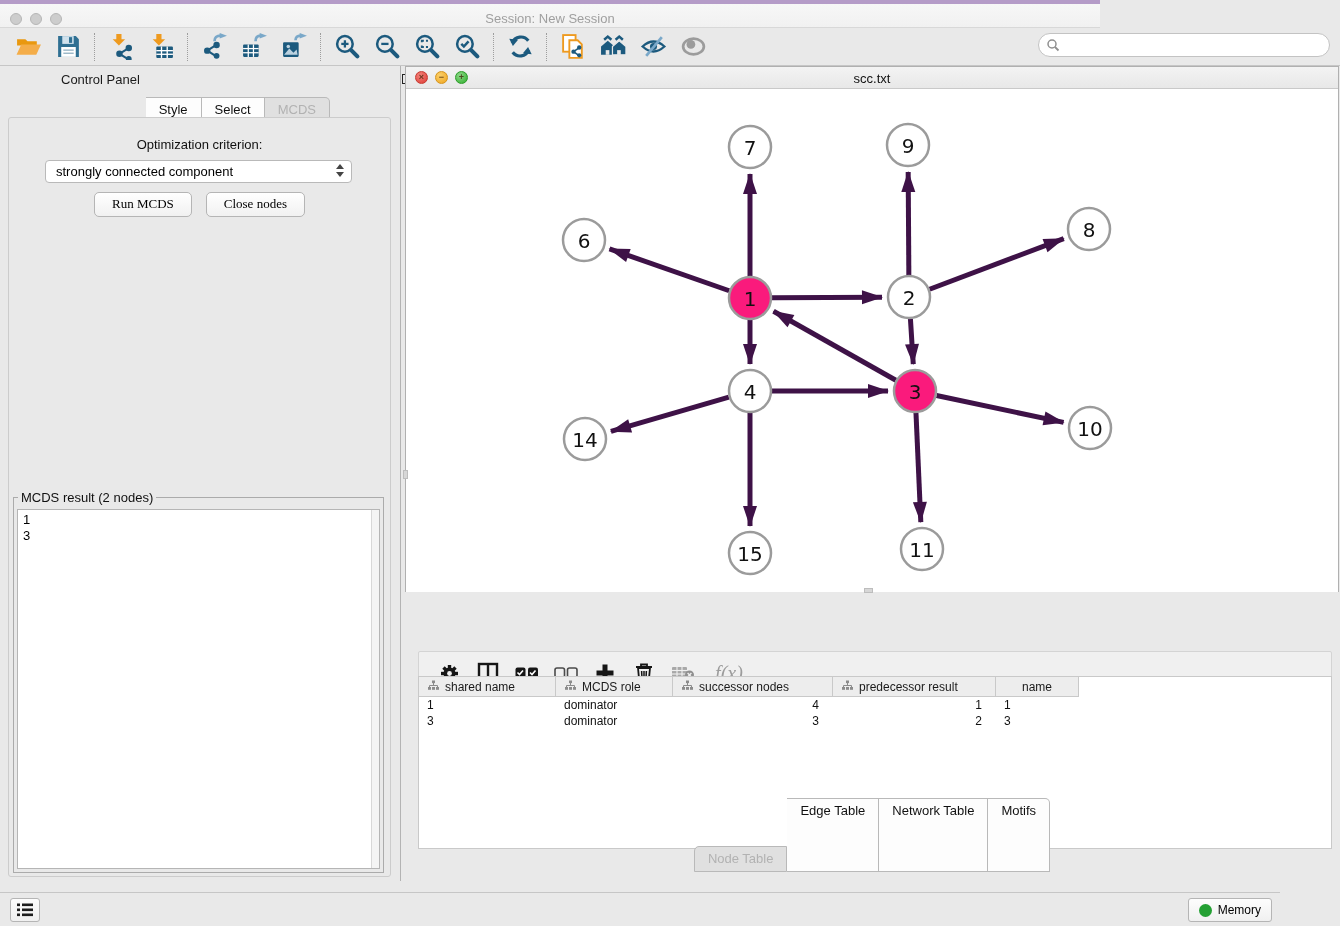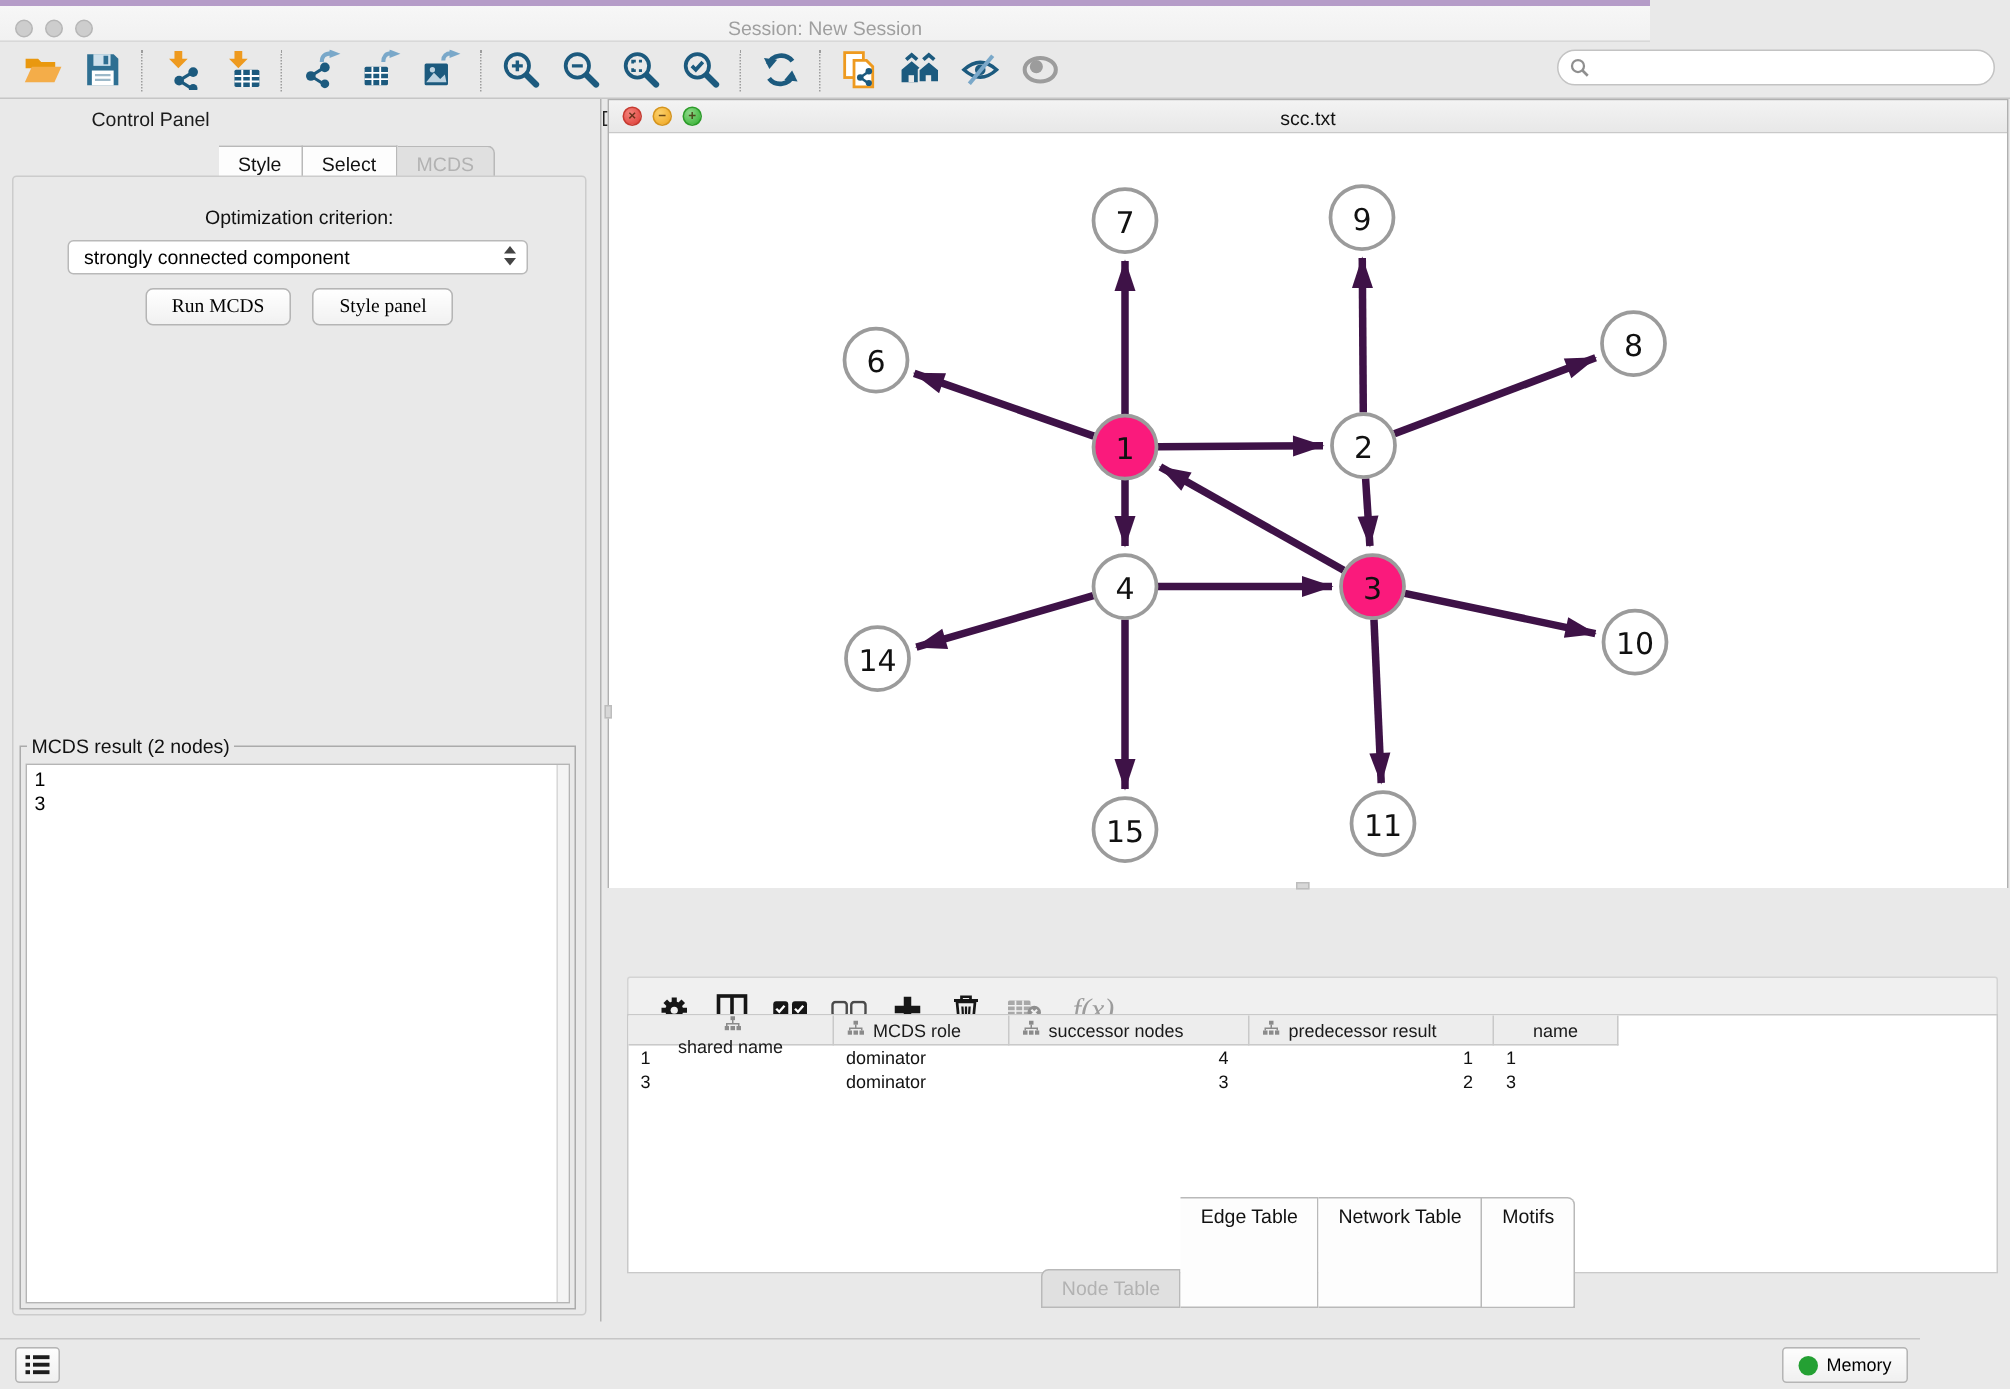--- a/index.html
+++ b/index.html
@@ -301,21 +301,21 @@
     <div class="opt-label">Optimization criterion:</div>
     <div class="dropdown">
       <span>strongly connected component</span>
       <span class="dd-arrows">
           <span class="up"></span>
           <span class="dn"></span>
         </span>
     </div>
     <div class="btn-row">
       <button class="pbtn">Run MCDS</button>
-      <button class="pbtn">Style panel</button>
+      <button class="pbtn">Close nodes</button>
     </div>
     <fieldset class="mcds-fieldset">
       <legend>MCDS result (2 nodes)</legend>
       <div class="mcds-text" id="mcds-result-text">1
 3
         <div class="mcds-scroll"></div>
       </div>
     </fieldset>
   </div>
 </div>
@@ -438,21 +438,21 @@
         <circle cx="18.5" cy="10" r="4.5" fill="#8f8f8f"></circle>
         <path d="M16.6 8.1 l3.8 3.8 M20.4 8.1 l-3.8 3.8" stroke="#f0f0f0" stroke-width="1.4"></path>
       </svg>
     </button>
     <button class="tp-btn" style="width:44px;">
       <span class="fx">f(x)</span>
     </button>
   </div>
   <div class="tablebox">
     <div class="thead" id="thead">
-      <div class="th" style="width: 137px; flex-direction: column;">
+      <div class="th" style="width: 137px;">
           <span class="tree"><svg width="11" height="11" viewBox="0 0 11 11">
               <rect x="4" y="0.5" width="3" height="2.6" fill="#8b8b8b"></rect>
               <path d="M5.5 3 v2.5 M1.5 7 V5.5 h8 V7" fill="none" stroke="#8b8b8b" stroke-width="1"></path>
               <rect x="0" y="7" width="3" height="2.8" fill="#8b8b8b"></rect>
               <rect x="4" y="7" width="3" height="2.8" fill="#8b8b8b"></rect>
               <rect x="8" y="7" width="3" height="2.8" fill="#8b8b8b"></rect>
             </svg></span>
           <span>shared name</span>
         </div>
       <div class="th" style="width: 117px;">

